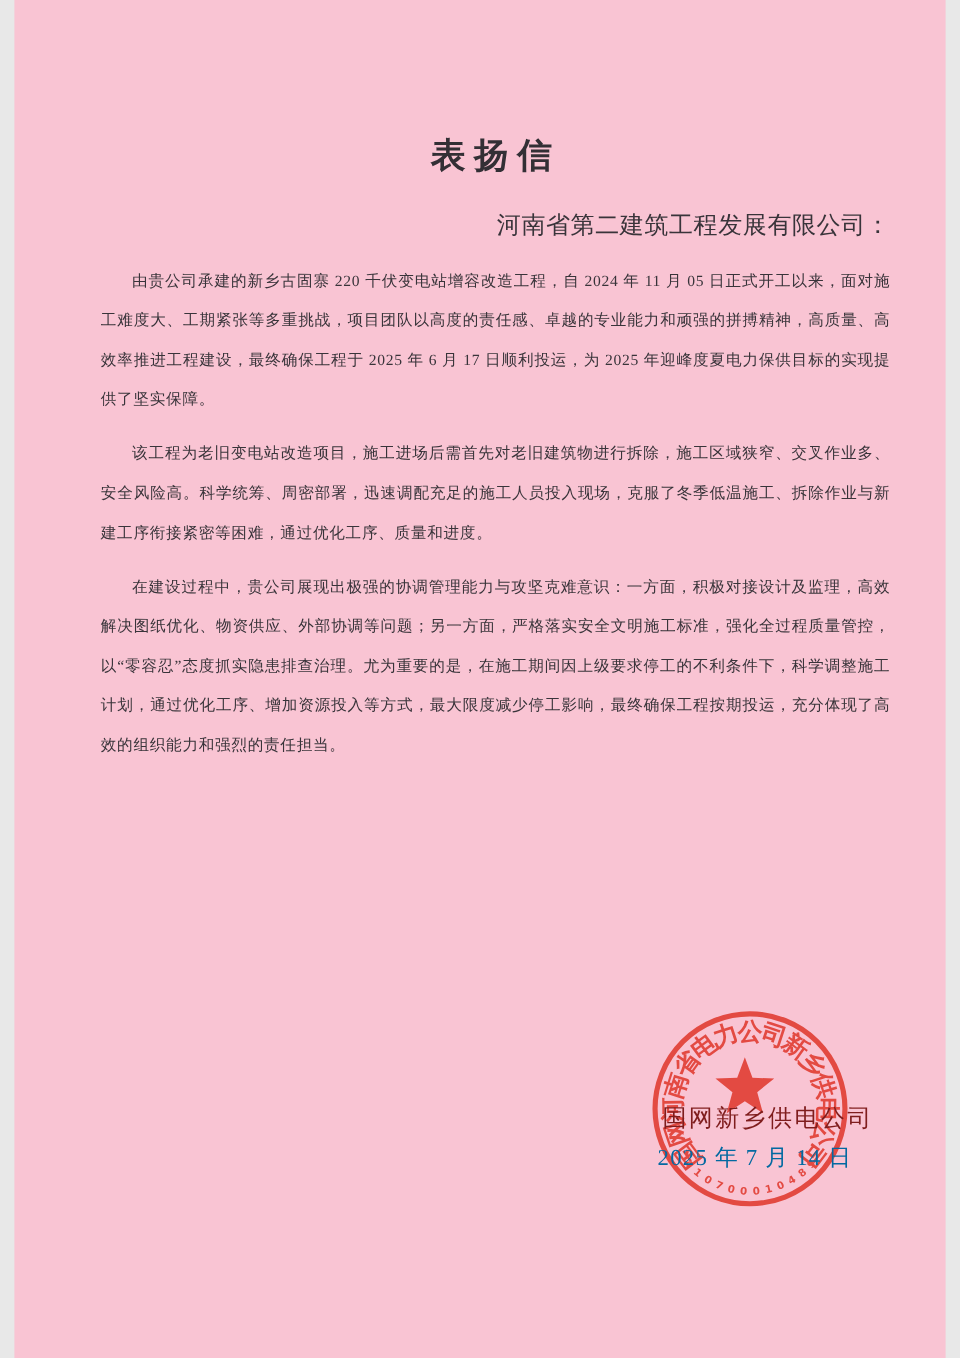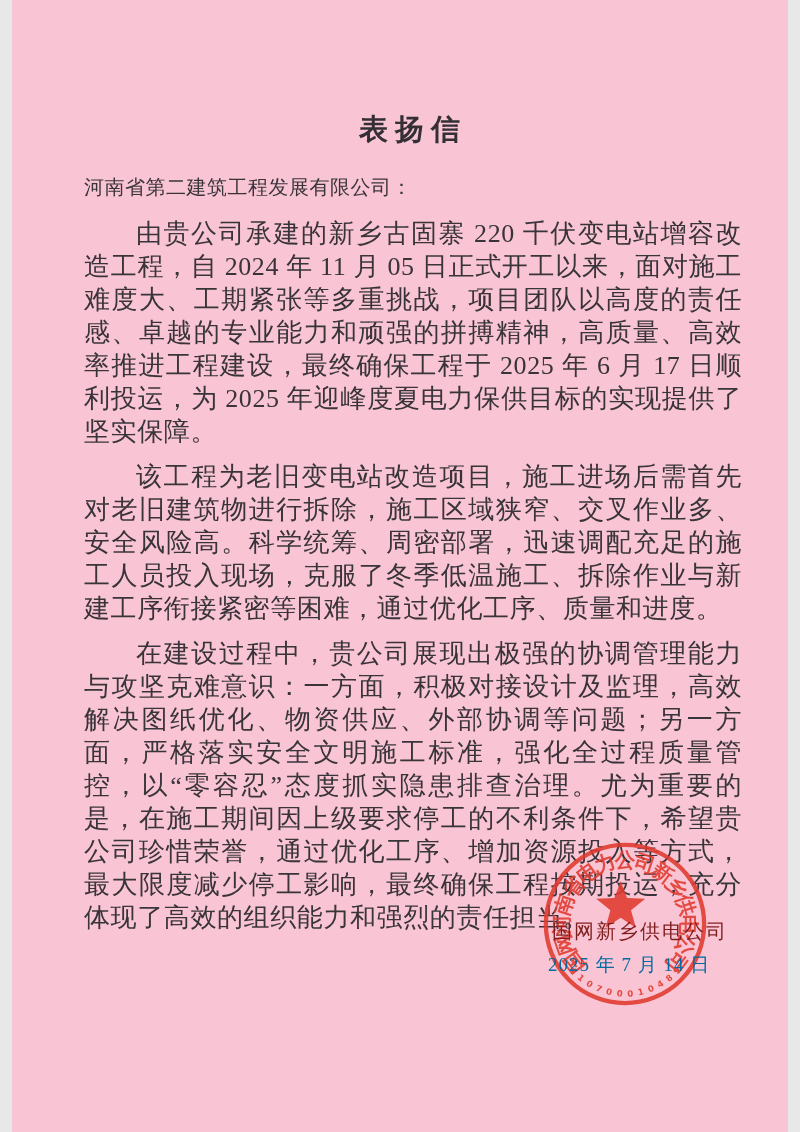--- a/index.html
+++ b/index.html
@@ -30,24 +30,25 @@
     text-align:center;
     font-size:29px;
     font-weight:700;
     letter-spacing:7px;
     color:#332f35;
   }
   .salutation{
     font-size:20px;
     margin:0 0 16px 0;
     letter-spacing:0.5px;
+    text-align:right;
   }
   .para{
     margin:12px 0 11px 0;
-    font-size:26px;
+    font-size:13px;
     line-height:33px;
     text-indent:2em;
     text-align:justify;
     letter-spacing:0.6px;
   }
   .stamp{
     position:absolute;
     left:527px;top:838px;
     width:172px;height:172px;
     opacity:0.88;
@@ -75,21 +76,21 @@
 </head>
 <body>
 
 <div class="page">
 
   <div class="content">
     <h1 class="title">表扬信</h1>
     <div class="salutation">河南省第二建筑工程发展有限公司：</div>
     <p class="para">由贵公司承建的新乡古固寨 220 千伏变电站增容改造工程，自 2024 年 11 月 05 日正式开工以来，面对施工难度大、工期紧张等多重挑战，项目团队以高度的责任感、卓越的专业能力和顽强的拼搏精神，高质量、高效率推进工程建设，最终确保工程于 2025 年 6 月 17 日顺利投运，为 2025 年迎峰度夏电力保供目标的实现提供了坚实保障。</p>
     <p class="para">该工程为老旧变电站改造项目，施工进场后需首先对老旧建筑物进行拆除，施工区域狭窄、交叉作业多、安全风险高。科学统筹、周密部署，迅速调配充足的施工人员投入现场，克服了冬季低温施工、拆除作业与新建工序衔接紧密等困难，通过优化工序、质量和进度。</p>
-    <p class="para">在建设过程中，贵公司展现出极强的协调管理能力与攻坚克难意识：一方面，积极对接设计及监理，高效解决图纸优化、物资供应、外部协调等问题；另一方面，严格落实安全文明施工标准，强化全过程质量管控，以“零容忍”态度抓实隐患排查治理。尤为重要的是，在施工期间因上级要求停工的不利条件下，希望贵公司珍惜荣誉，通过优化工序、增加资源投入等方式，最大限度减少停工影响，最终确保工程按期投运，充分体现了高效的组织能力和强烈的责任担当。</p>
+    <p class="para">在建设过程中，贵公司展现出极强的协调管理能力与攻坚克难意识：一方面，积极对接设计及监理，高效解决图纸优化、物资供应、外部协调等问题；另一方面，严格落实安全文明施工标准，强化全过程质量管控，以“零容忍”态度抓实隐患排查治理。尤为重要的是，在施工期间因上级要求停工的不利条件下，科学调整施工计划，通过优化工序、增加资源投入等方式，最大限度减少停工影响，最终确保工程按期投运，充分体现了高效的组织能力和强烈的责任担当。</p>
   </div>
 
   <div class="stamp">
     <svg id="seal-svg" viewBox="0 0 200 200" xmlns="http://www.w3.org/2000/svg">
       <circle class="seal-ring" cx="100" cy="100" r="92"></circle>
       <polygon class="seal-star" points="95,50 102.4,69.8 123.5,70.7 107,83.9 112.6,104.3 95,92.6 77.4,104.3 83,83.9 66.5,70.7 87.6,69.8"></polygon>
       <g id="seal-ring-text">
           <text x="100" y="26" transform="rotate(-127 100 100)" text-anchor="middle" dominant-baseline="central" font-size="24" class="seal-char">国</text>
           <text x="100" y="26" transform="rotate(-108.85714285714286 100 100)" text-anchor="middle" dominant-baseline="central" font-size="24" class="seal-char">网</text>
           <text x="100" y="26" transform="rotate(-90.71428571428572 100 100)" text-anchor="middle" dominant-baseline="central" font-size="24" class="seal-char">河</text>

